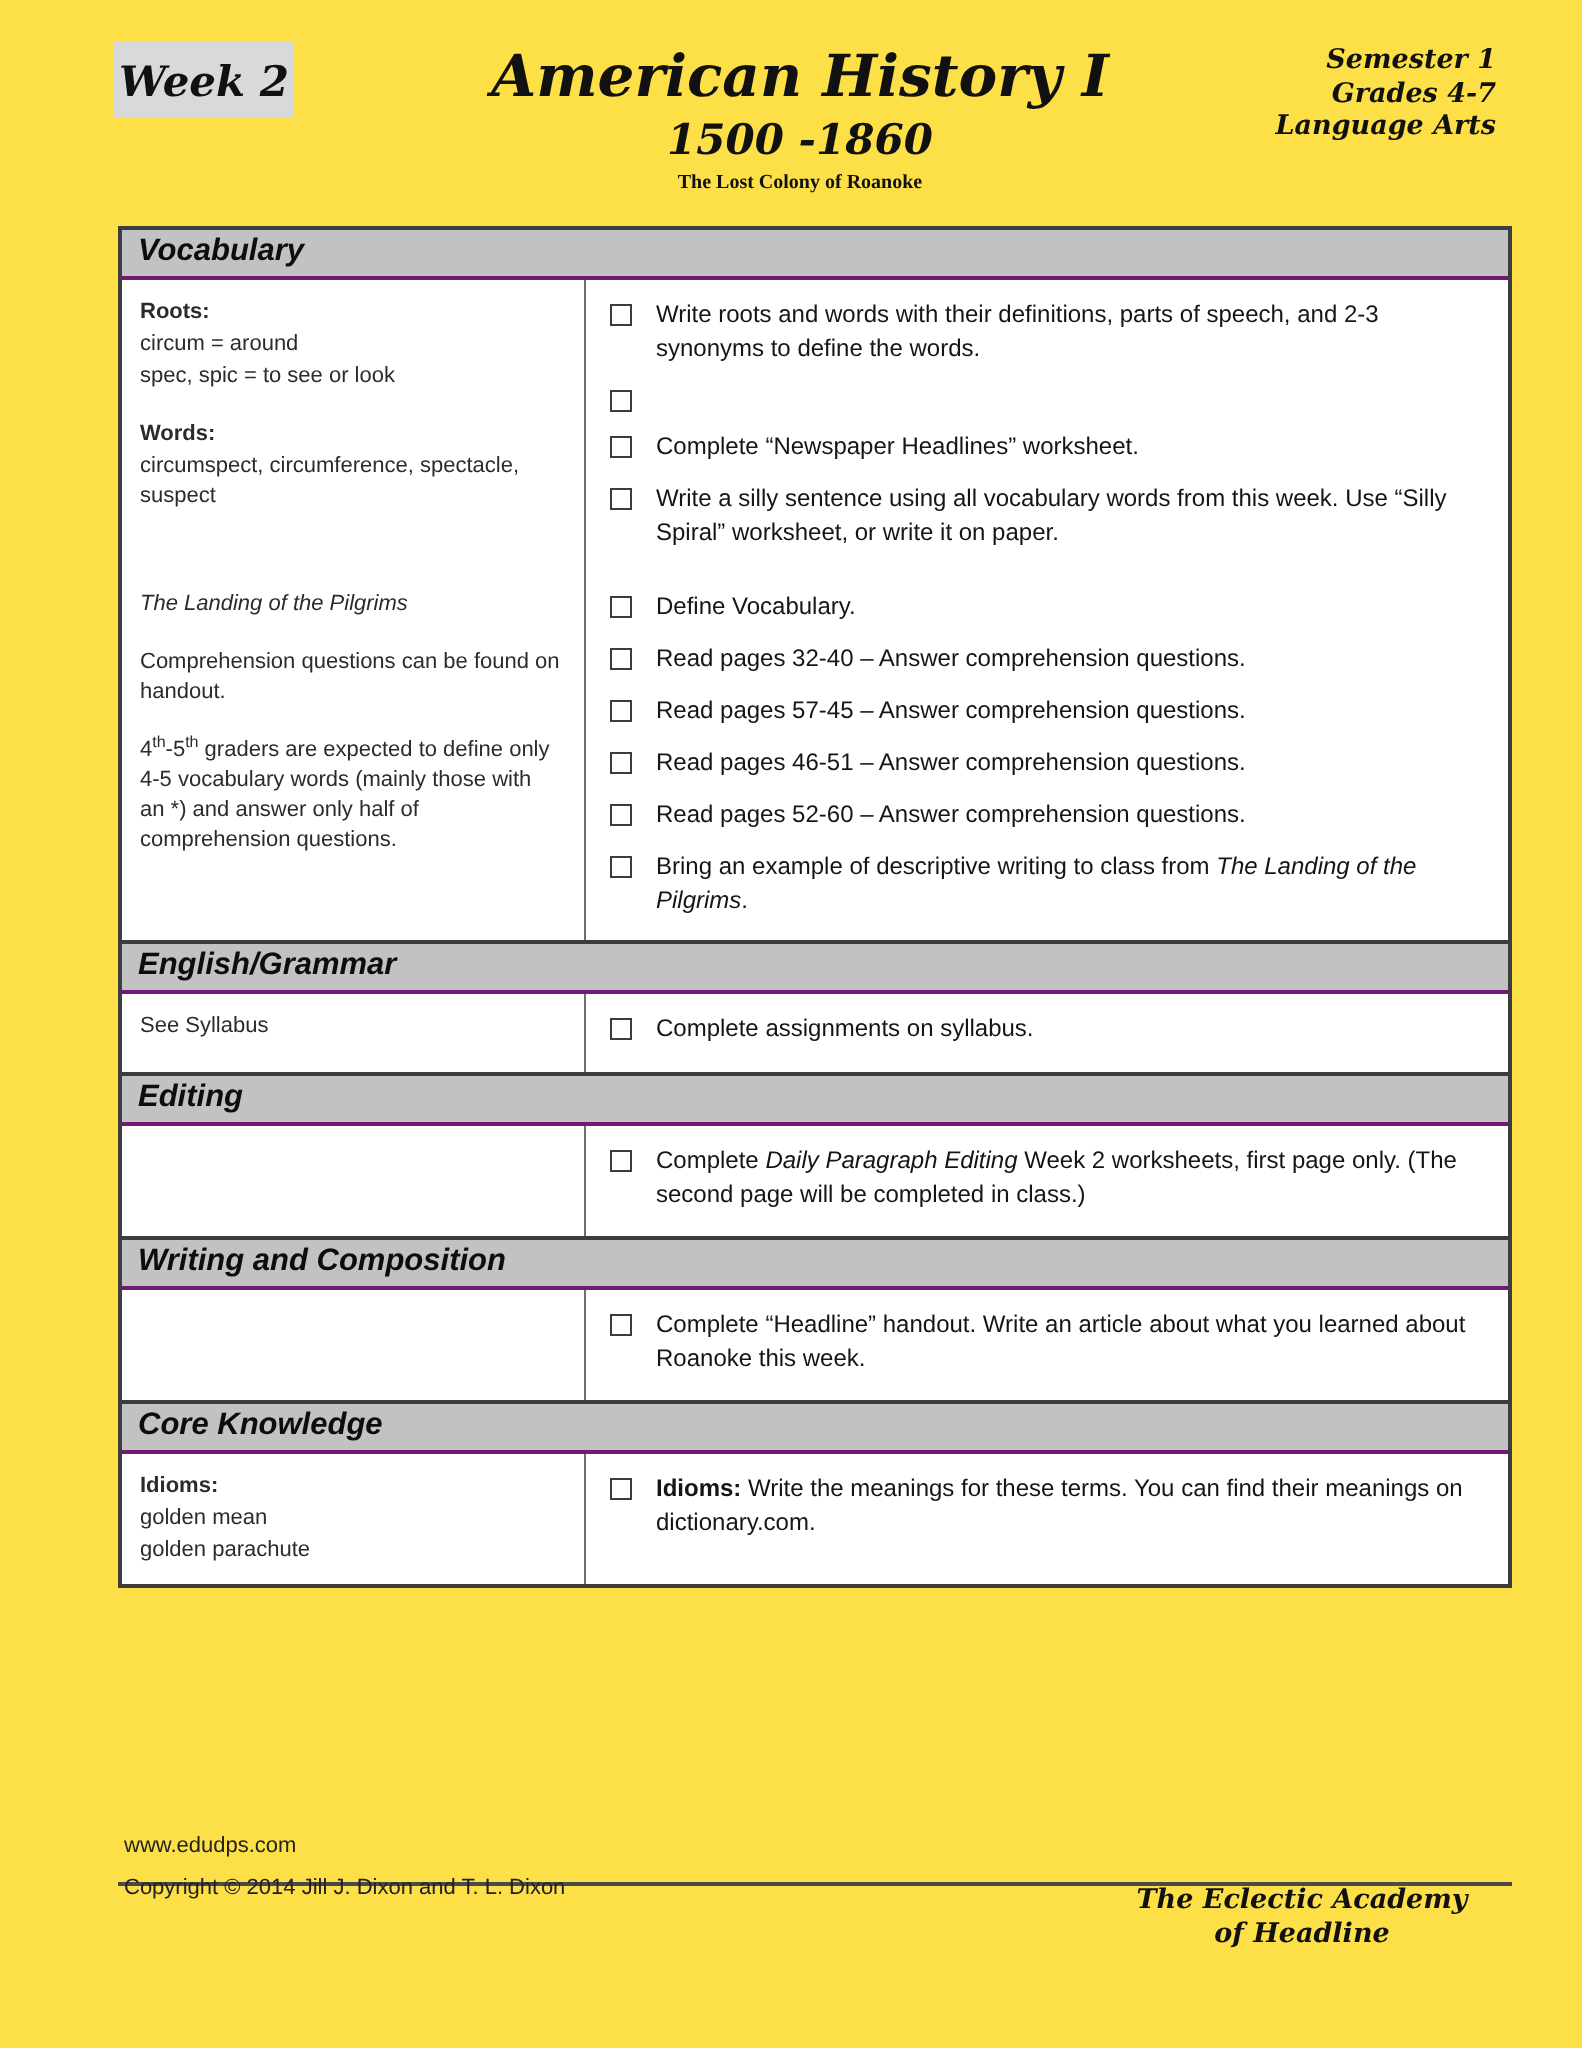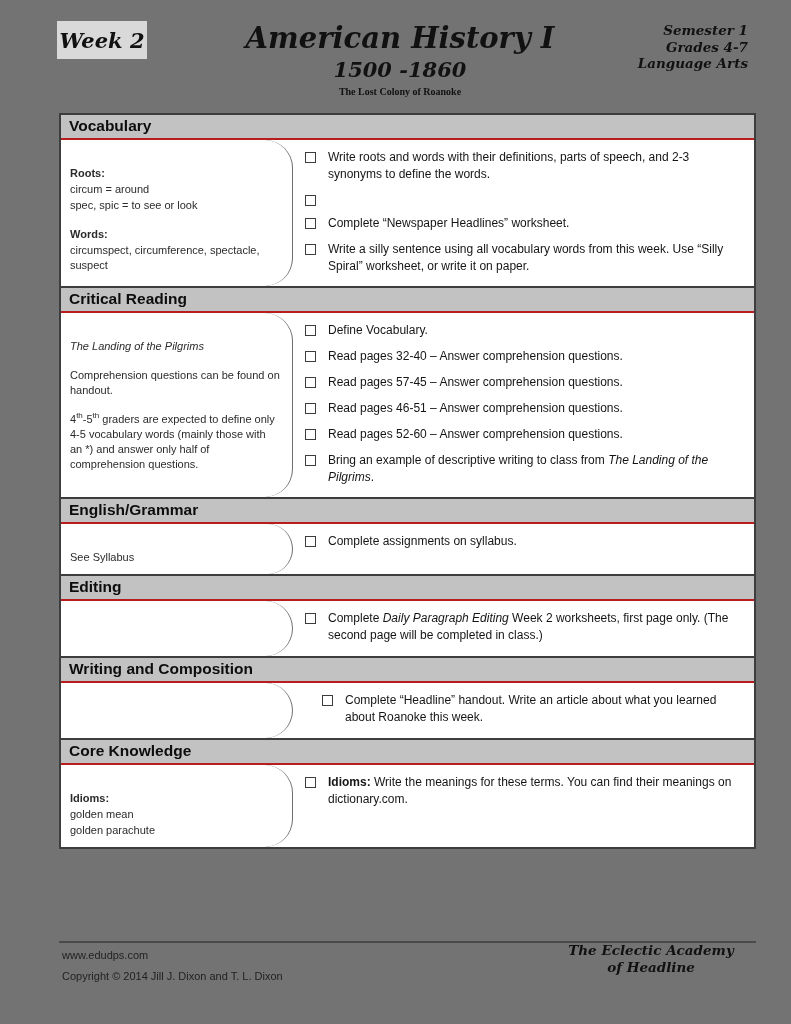--- a/index.html
+++ b/index.html
@@ -1,18 +1,18 @@
 <!DOCTYPE html>
 <html><head>
 <meta charset="utf-8">
 <style>
   * { margin:0; padding:0; box-sizing:border-box; }
   html,body { background:#888; }
   .page {
-    position:relative; width:791px; height:1024px; background:#737373;
+    position:relative; width:791px; height:1024px; background:#fde047;
     margin:0 auto; overflow:hidden;
     font-family:"Liberation Sans","DejaVu Sans",sans-serif; color:#1f1f1f;
   }
   .script { font-family:"DejaVu Serif","Liberation Serif",serif; font-style:italic; }
 
   
   .week-box {
     position:absolute; left:57px; top:21px; width:90px; height:38px;
     background:#d9d9d9; display:flex; align-items:center; justify-content:center;
     font-size:21px; font-weight:600; color:#111;
@@ -22,51 +22,51 @@
   .course-dates { font-size:21px; font-weight:700; line-height:26px; margin-top:2px; color:#111; }
   .lesson-topic { font-family:"Liberation Serif","DejaVu Serif",serif; font-weight:700; font-size:10px; margin-top:3px; color:#111; }
   .meta { position:absolute; right:43px; top:22px; text-align:right; font-size:13.5px; line-height:16.5px; font-weight:600; color:#111; }
 
   
   .table {
     position:absolute; left:59px; top:113px; width:697px;
     border:2px solid #3d3d3d; background:#fff;
   }
   .sec-header {
-    background:#c2c2c2; border-top:2px solid #3d3d3d; border-bottom:2px solid #b91c1c;
-    padding:2px 8px 3px; font-size:15.5px; font-weight:700; color:#0d0d0d;
+    background:#c2c2c2; border-top:2px solid #3d3d3d; border-bottom:2px solid #701a75;
+    padding:2px 8px 3px; font-size:15.5px; font-weight:700; color:#0d0d0d;font-style:italic;
   }
   .section:first-child .sec-header { border-top:none; }
   .sec-body { display:flex; align-items:stretch; }
   .cell-left {
     flex:0 0 232px; border-right:1px solid #6e6e6e;
-    padding:26px 12px 8px 9px; font-size:11px; line-height:15px; color:#2b2b2b;border-radius:28px;
+    padding:9px 12px 8px 9px; font-size:11px; line-height:15px; color:#2b2b2b;
   }
   .cell-right { flex:1; padding:9px 14px 2px 12px; }
   .note-line { margin-bottom:1px; }
   .spacer { height:13px; }
   .item { display:flex; align-items:flex-start; margin-bottom:9px; }
   .checkbox {
     flex:0 0 11px; width:11px; height:11px; margin:3px 12px 0 0;
     border:1.2px solid #3c3c3c; background:#fff;
   }
   .item-text { font-size:12px; line-height:17px; color:#151515; }
   .b { font-weight:700; } .i { font-style:italic; }
   sup { font-size:8px; vertical-align:super; line-height:0; }
 
   .section:nth-child(1) .sec-body { min-height:144px; }
   .section:nth-child(2) .sec-body { min-height:183px; }
   .section:nth-child(3) .sec-body { min-height:39px; }
   .section:nth-child(4) .sec-body { min-height:55px; }
-  .section:nth-child(5) .sec-body { min-height:55px;gap:17px; }
+  .section:nth-child(5) .sec-body { min-height:55px; }
   .section:nth-child(6) .sec-body { min-height:65px; }
 
   
   .footer-rule { position:absolute; left:59px; top:941px; width:697px; border-top:2px solid #4a4a4a; }
-  .footer-left { position:absolute; left:62px; top:946px; font-size:11px; line-height:19px; color:#222; }
+  .footer-left { position:absolute; left:62px; top:914px; font-size:11px; line-height:19px; color:#222; }
   .footer-left .copyright { margin-top:2px; }
   .footer-brand { position:absolute; right:40px; top:942px; width:200px; text-align:center; font-size:13.5px; line-height:17px; font-weight:600; color:#111; }
 </style>
 </head>
 <body>
 
 <div class="page">
 
   <div class="week-box script">Week 2</div>
 
@@ -107,21 +107,20 @@
               <div class="item-text"><span>Complete “Newspaper Headlines” worksheet.</span></div>
             </div>
             <div class="item">
               <span class="checkbox"></span>
               <div class="item-text"><span>Write a silly sentence using all vocabulary words from this week. Use “Silly Spiral” worksheet, or write it on paper.</span></div>
             </div>
           </div>
         </div>
       </div>
       <div class="section">
-        <div class="sec-header"><span>Critical Reading</span></div>
         <div class="sec-body">
           <div class="cell-left">
             <div class="note-line"><span class="i">The Landing of the Pilgrims</span></div>
             <div class="spacer"></div>
             <div class="note-line"><span>Comprehension questions can be found on handout.</span></div>
             <div class="spacer"></div>
             <div class="note-line"><span>4</span><sup>th</sup><span>-5</span><sup>th</sup><span> graders are expected to define only 4-5 vocabulary words (mainly those with an *) and answer only half of comprehension questions.</span></div>
           </div>
           <div class="cell-right">
             <div class="item">

